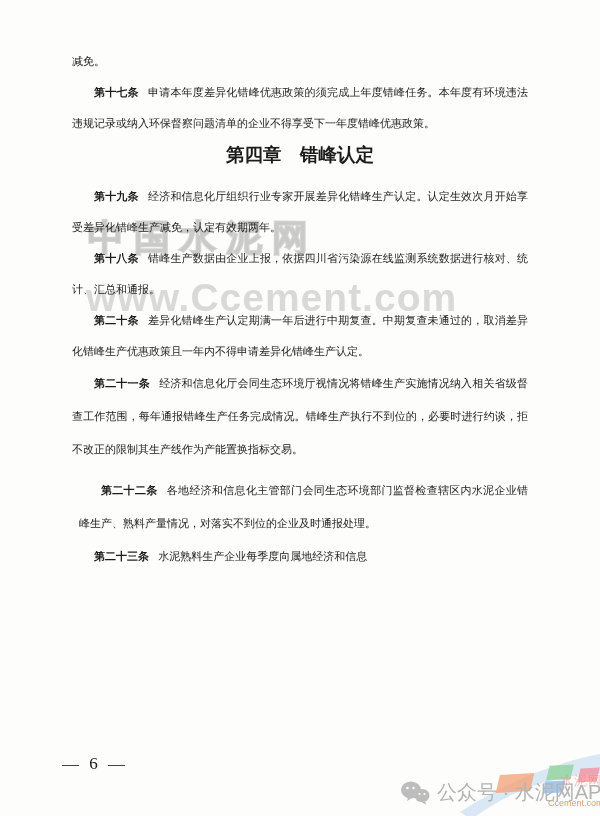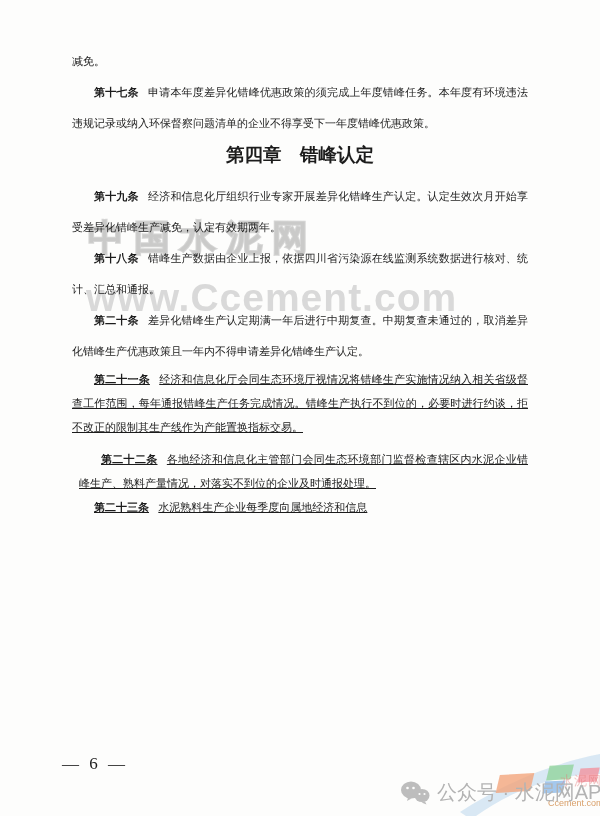--- a/index.html
+++ b/index.html
@@ -34,21 +34,21 @@
     font-family:"Liberation Sans","DejaVu Sans",sans-serif;
     font-weight:700;margin-right:.85em;
   }
   .chapter{
     margin:0;text-align:center;text-indent:0;
     font-family:"Liberation Sans","DejaVu Sans",sans-serif;
     font-weight:700;font-size:18.5px;line-height:31px;
   }
   .sp-lg{margin-top:11px;}
   .sp-md{margin-top:8px;margin-left:7px;}
-  .sec-b{line-height:24px;text-decoration:underline;}
+  .sec-b{line-height:33px;}
   
   .page-number{
     position:absolute;left:62px;top:754px;z-index:2;
     font-size:17px;letter-spacing:3px;color:#1c1c1c;
   }
   .footer-art{position:absolute;left:460px;top:740px;width:140px;height:76px;z-index:1;}
   .swoosh{position:absolute;left:0;top:0;}
   .block{position:absolute;opacity:.78;}
   .b-orange{left:38px;top:34px;width:34px;height:18px;background:#f2a379;transform:skewX(-16deg) rotate(-3deg);}
   .b-green {left:88px;top:25px;width:24px;height:15px;background:#8fd39a;transform:skewX(-16deg) rotate(-3deg);}

